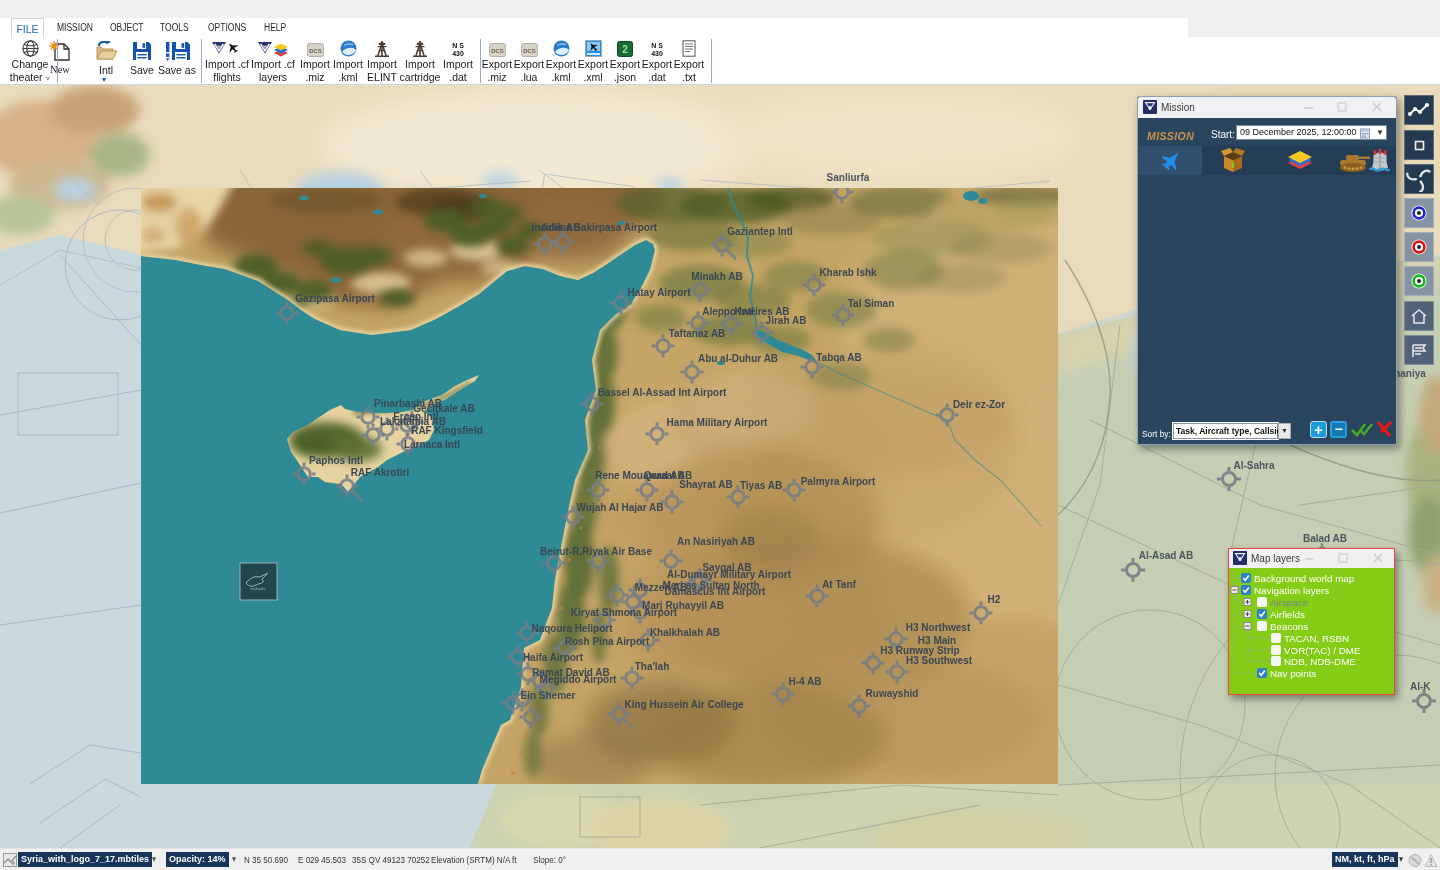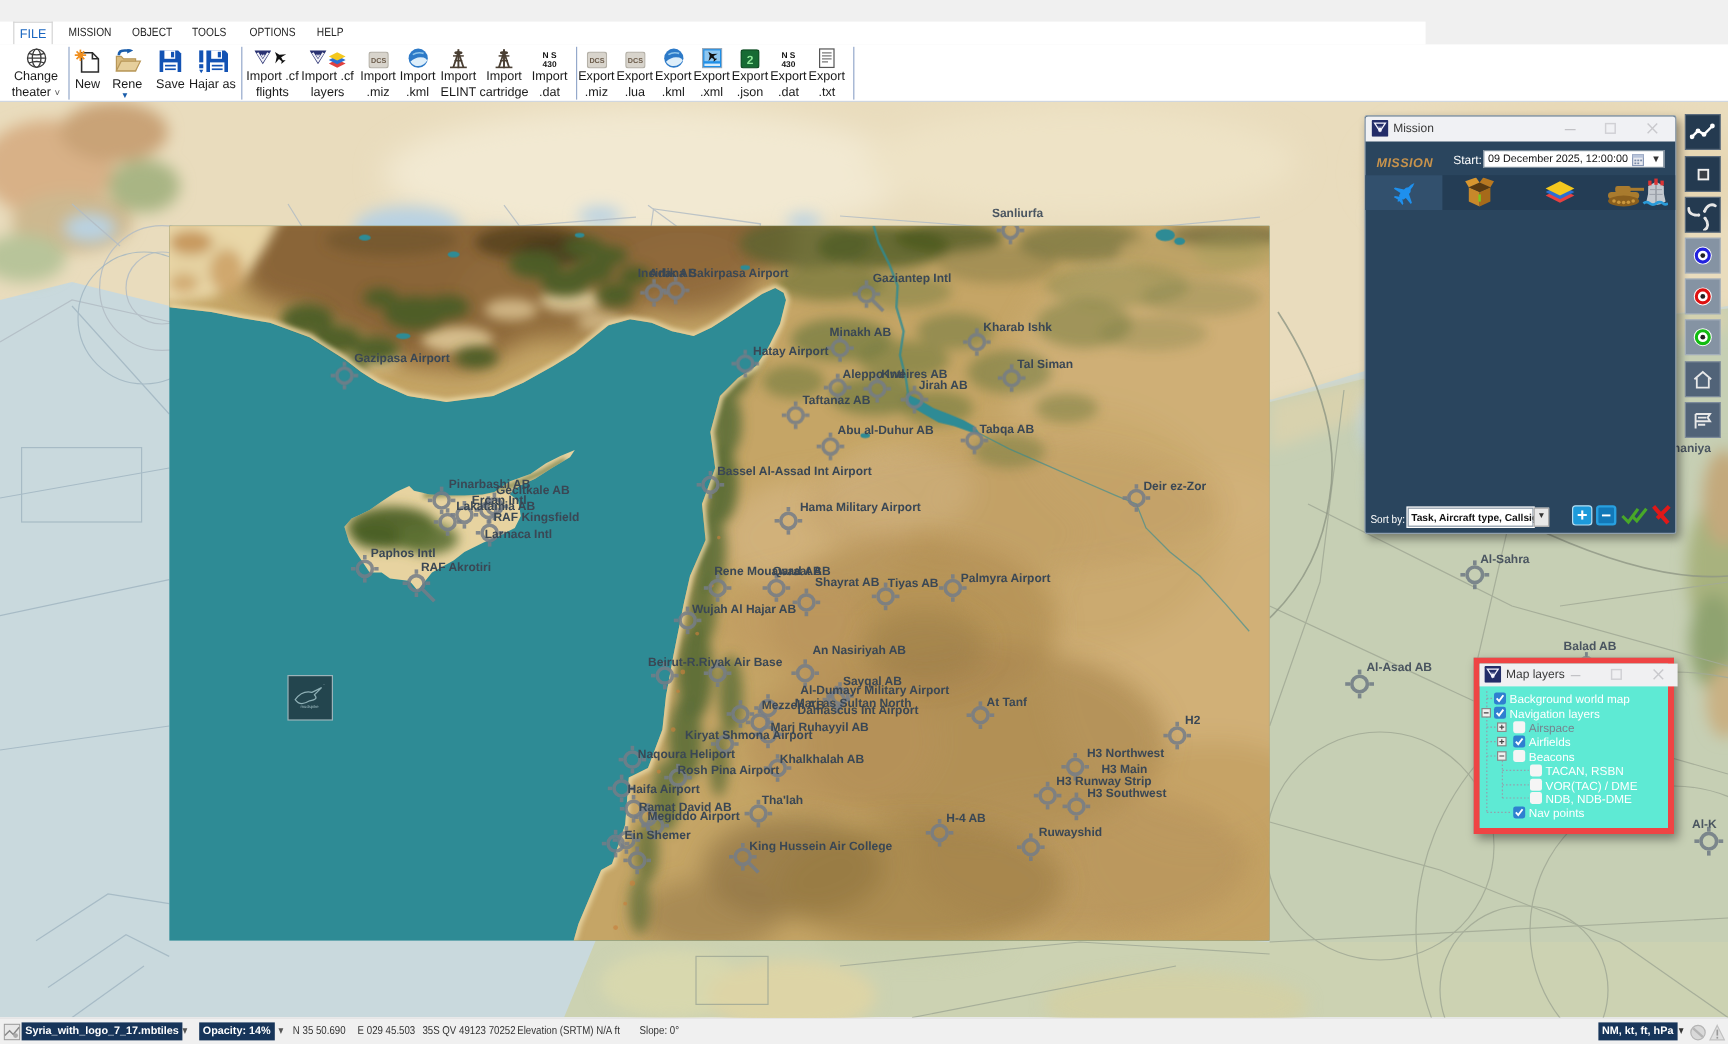--- a/index.html
+++ b/index.html
@@ -41,21 +41,21 @@
             <g stroke="#3d3d3d" stroke-width="1.1" fill="none">
               <circle cx="8.5" cy="8.5" r="7.6"></circle>
               <ellipse cx="8.5" cy="8.5" rx="3.6" ry="7.6"></ellipse>
               <line x1="0.9" y1="8.5" x2="16.1" y2="8.5"></line>
               <path d="M2 4.5 Q8.5 7 15 4.5 M2 12.5 Q8.5 10 15 12.5"></path>
             </g>
           </svg>
         </div>
         <div class="lbl">Change<br>theater&nbsp;<span style="font-size:8px;color:#555;">˅</span></div>
       </div>
-<div class="tbtn s1" style="left:55px;width:36px;">
+<div class="tbtn s1" style="left:42px;width:36px;font-family:Liberation Serif, serif;">
         <div class="ic">
           <svg width="22" height="20" viewBox="0 0 22 20">
             <g transform="translate(5,2)">
               <path d="M1 1 L10 1 L15 6 L15 17 L1 17 Z" fill="#fff" stroke="#2b2b2b" stroke-width="1.3"></path>
               <path d="M10 1 L10 6 L15 6" fill="none" stroke="#2b2b2b" stroke-width="1.3"></path>
             </g>
             <g fill="#f08f1e">
               <circle cx="5" cy="5" r="2.2"></circle>
               <g stroke="#f08f1e" stroke-width="1.4">
                 <line x1="5" y1="0.2" x2="5" y2="9.8"></line>
@@ -70,21 +70,21 @@
       </div>
 <div class="tbtn s1" style="left:88px;width:36px;">
         <div class="ic">
           <svg width="25" height="20" viewBox="0 0 25 20">
             <path d="M3 6 L3 18 L19 18 L19 8 L9 8 L7 6 Z" fill="#d9bb7e" stroke="#b89758" stroke-width="1"></path>
             <path d="M3 18 L7 10 L23 10 L19 18 Z" fill="#e6cf9c" stroke="#b89758" stroke-width="1"></path>
             <path d="M5 5 Q5 1 10 1 L14 1" fill="none" stroke="#1a5dab" stroke-width="2.2"></path>
             <path d="M12 -1.5 L17 1 L12 3.5 Z" fill="#1a5dab"></path>
           </svg>
         </div>
-        <div class="lbl">Rene</div>
+        <div class="lbl">Intl</div>
       </div>
 <div class="tbtn s1" style="left:124px;width:36px;">
         <div class="ic">
           <svg width="20" height="20" viewBox="0 0 20 20">
             <path d="M1 1 L16.5 1 L19 3.5 L19 19 L1 19 Z" fill="#1353b4"></path>
             <rect x="5" y="1" width="9" height="7" fill="#fff"></rect>
             <rect x="10.5" y="2.2" width="2.6" height="4.6" fill="#1353b4"></rect>
             <rect x="4" y="11" width="12" height="8" fill="#fff"></rect>
             <rect x="5.5" y="13" width="9" height="1.4" fill="#1353b4"></rect>
             <rect x="5.5" y="16" width="9" height="1.4" fill="#1353b4"></rect>
@@ -103,21 +103,21 @@
             <g transform="translate(6,0)">
               <path d="M1 1 L16.5 1 L19 3.5 L19 19 L1 19 Z" fill="#1353b4"></path>
               <rect x="5" y="1" width="9" height="7" fill="#fff"></rect>
               <rect x="10.5" y="2.2" width="2.6" height="4.6" fill="#1353b4"></rect>
               <rect x="4" y="11" width="12" height="8" fill="#fff"></rect>
               <rect x="5.5" y="13" width="9" height="1.4" fill="#1353b4"></rect>
               <rect x="5.5" y="16" width="9" height="1.4" fill="#1353b4"></rect>
             </g>
           </svg>
         </div>
-        <div class="lbl">Hajar as</div>
+        <div class="lbl">Save as</div>
       </div>
 <div class="tbtn" style="left:201px;width:52px;">
         <div class="ic">
           <svg width="30" height="17" viewBox="0 0 30 17">
             <g transform="translate(0,2)">
               <path d="M0 0 L14 0 L7 11.5 Z" fill="#2a3272"></path>
               <path d="M2.6 2 L7 8.8 L11.4 2" stroke="#f2f2f8" stroke-width="1.7" fill="none"></path>
               <path d="M5.8 3.5 L7 5.5 L8.2 3.5" stroke="#f2f2f8" stroke-width="1" fill="none"></path>
             </g>
             <g transform="translate(21,8) rotate(-40)" fill="#111">
@@ -1174,21 +1174,21 @@
             <path d="M10 9 L14 13 L22 3"></path>
           </g>
         </svg>
 <svg style="position:absolute;left:237px;top:323px;" width="19" height="18" viewBox="0 0 19 18">
           <g stroke="#e01818" stroke-width="3.4" fill="none">
             <path d="M3 2 L15 16"></path>
             <path d="M16 2 L6 12"></path>
           </g>
         </svg>
 </div>
-<div style="position:absolute;left:1228px;top:463px;width:167px;height:147px;background:#5eead4;border:5px solid #ef4444;box-shadow:3px 4px 8px rgba(0,0,0,0.4);">
+<div style="position:absolute;left:1228px;top:463px;width:167px;height:147px;background:#84cc16;border:1px solid #ef4444;box-shadow:3px 4px 8px rgba(0,0,0,0.4);">
 <div style="position:absolute;left:0;top:0;width:165px;height:19px;background:#f0f0f2;">
  <svg style="position:absolute;left:4px;top:2px;" width="14" height="14" viewBox="0 0 14 14">
             <rect width="14" height="14" rx="1" fill="#232d69"></rect>
             <path d="M1.5 2 L12.5 2 L7 10.5 Z" fill="#f5f5ff"></path>
             <path d="M3.5 3.2 L10.5 3.2 L7 8.6 Z" fill="#232d69"></path>
             <rect x="5.7" y="5.2" width="2.6" height="4.4" fill="#f5f5ff"></rect>
             <rect x="5.7" y="5.2" width="2.6" height="1.1" fill="#232d69"></rect>
           </svg>
  <div style="position:absolute;left:22px;top:4px;font-size:10px;color:#3a3a3a;">Map layers</div>
  <svg style="position:absolute;left:72px;top:2px;" width="90" height="14" viewBox="0 0 90 14">

